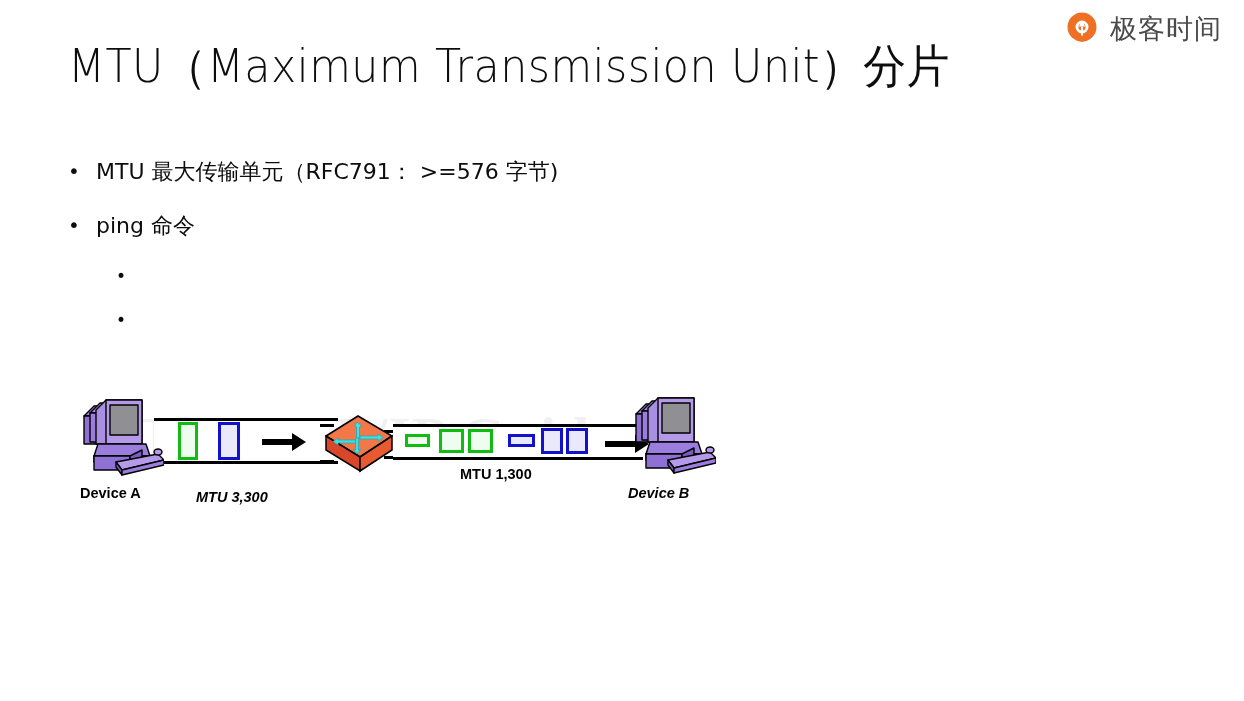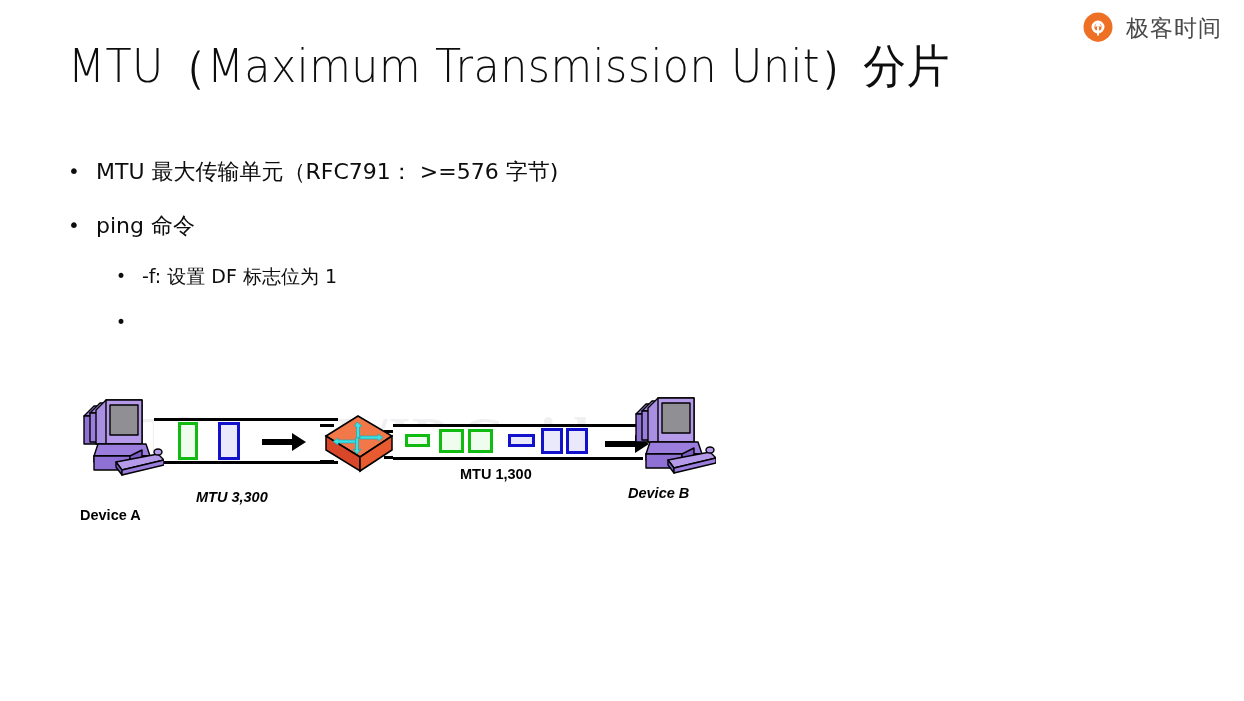--- a/index.html
+++ b/index.html
@@ -24,21 +24,21 @@
     display: flex;
     align-items: center;
     gap: 9px;
   }
   .logo-mark {
     width: 38px;
     height: 38px;
     position: relative;
   }
   .logo-text {
-    font-size: 23px;
+    font-size: 27px;
     color: #4a4a4a;
     letter-spacing: 1px;
     font-family: "DejaVu Sans", "Liberation Sans", sans-serif;
     line-height: 1;
     padding-bottom: 2px;
   }
 
   
   .slide-title {
     position: absolute;
@@ -158,21 +158,21 @@
 
   
   .dlabel {
     position: absolute;
     font-size: 14.5px;
     font-weight: bold;
     color: #000;
     white-space: nowrap;
     font-family: "Liberation Sans", sans-serif;
   }
-  .lab-a    { left: 12px;  top: 99px; margin-top: 22px; }
+  .lab-a    { left: 12px;  top: 99px; }
   .lab-mtu1 { left: 128px; top: 103px; font-style: italic; }
   .lab-mtu2 { left: 392px; top: 80px; }
   .lab-b    { left: 560px; top: 99px; font-style: italic; }
 </style>
 </head>
 <body>
 
 <div class="logo">
   <span class="logo-mark">
     <svg width="38" height="38" viewBox="0 0 38 38">
@@ -197,21 +197,20 @@
     <span class="txt">MTU 最大传输单元（RFC791： &gt;=576 字节)</span>
   </div>
 
   <div class="bullet level-1">
     <span class="dot">•</span>
     <span class="txt">ping 命令</span>
   </div>
 
   <div class="bullet level-2">
     <span class="dot">•</span>
-    <span class="txt">-f:  设置 DF 标志位为 1</span>
   </div>
 
   <div class="bullet level-2">
     <span class="dot">•</span>
   </div>
 
 </div>
 
 <div class="diagram">
 

